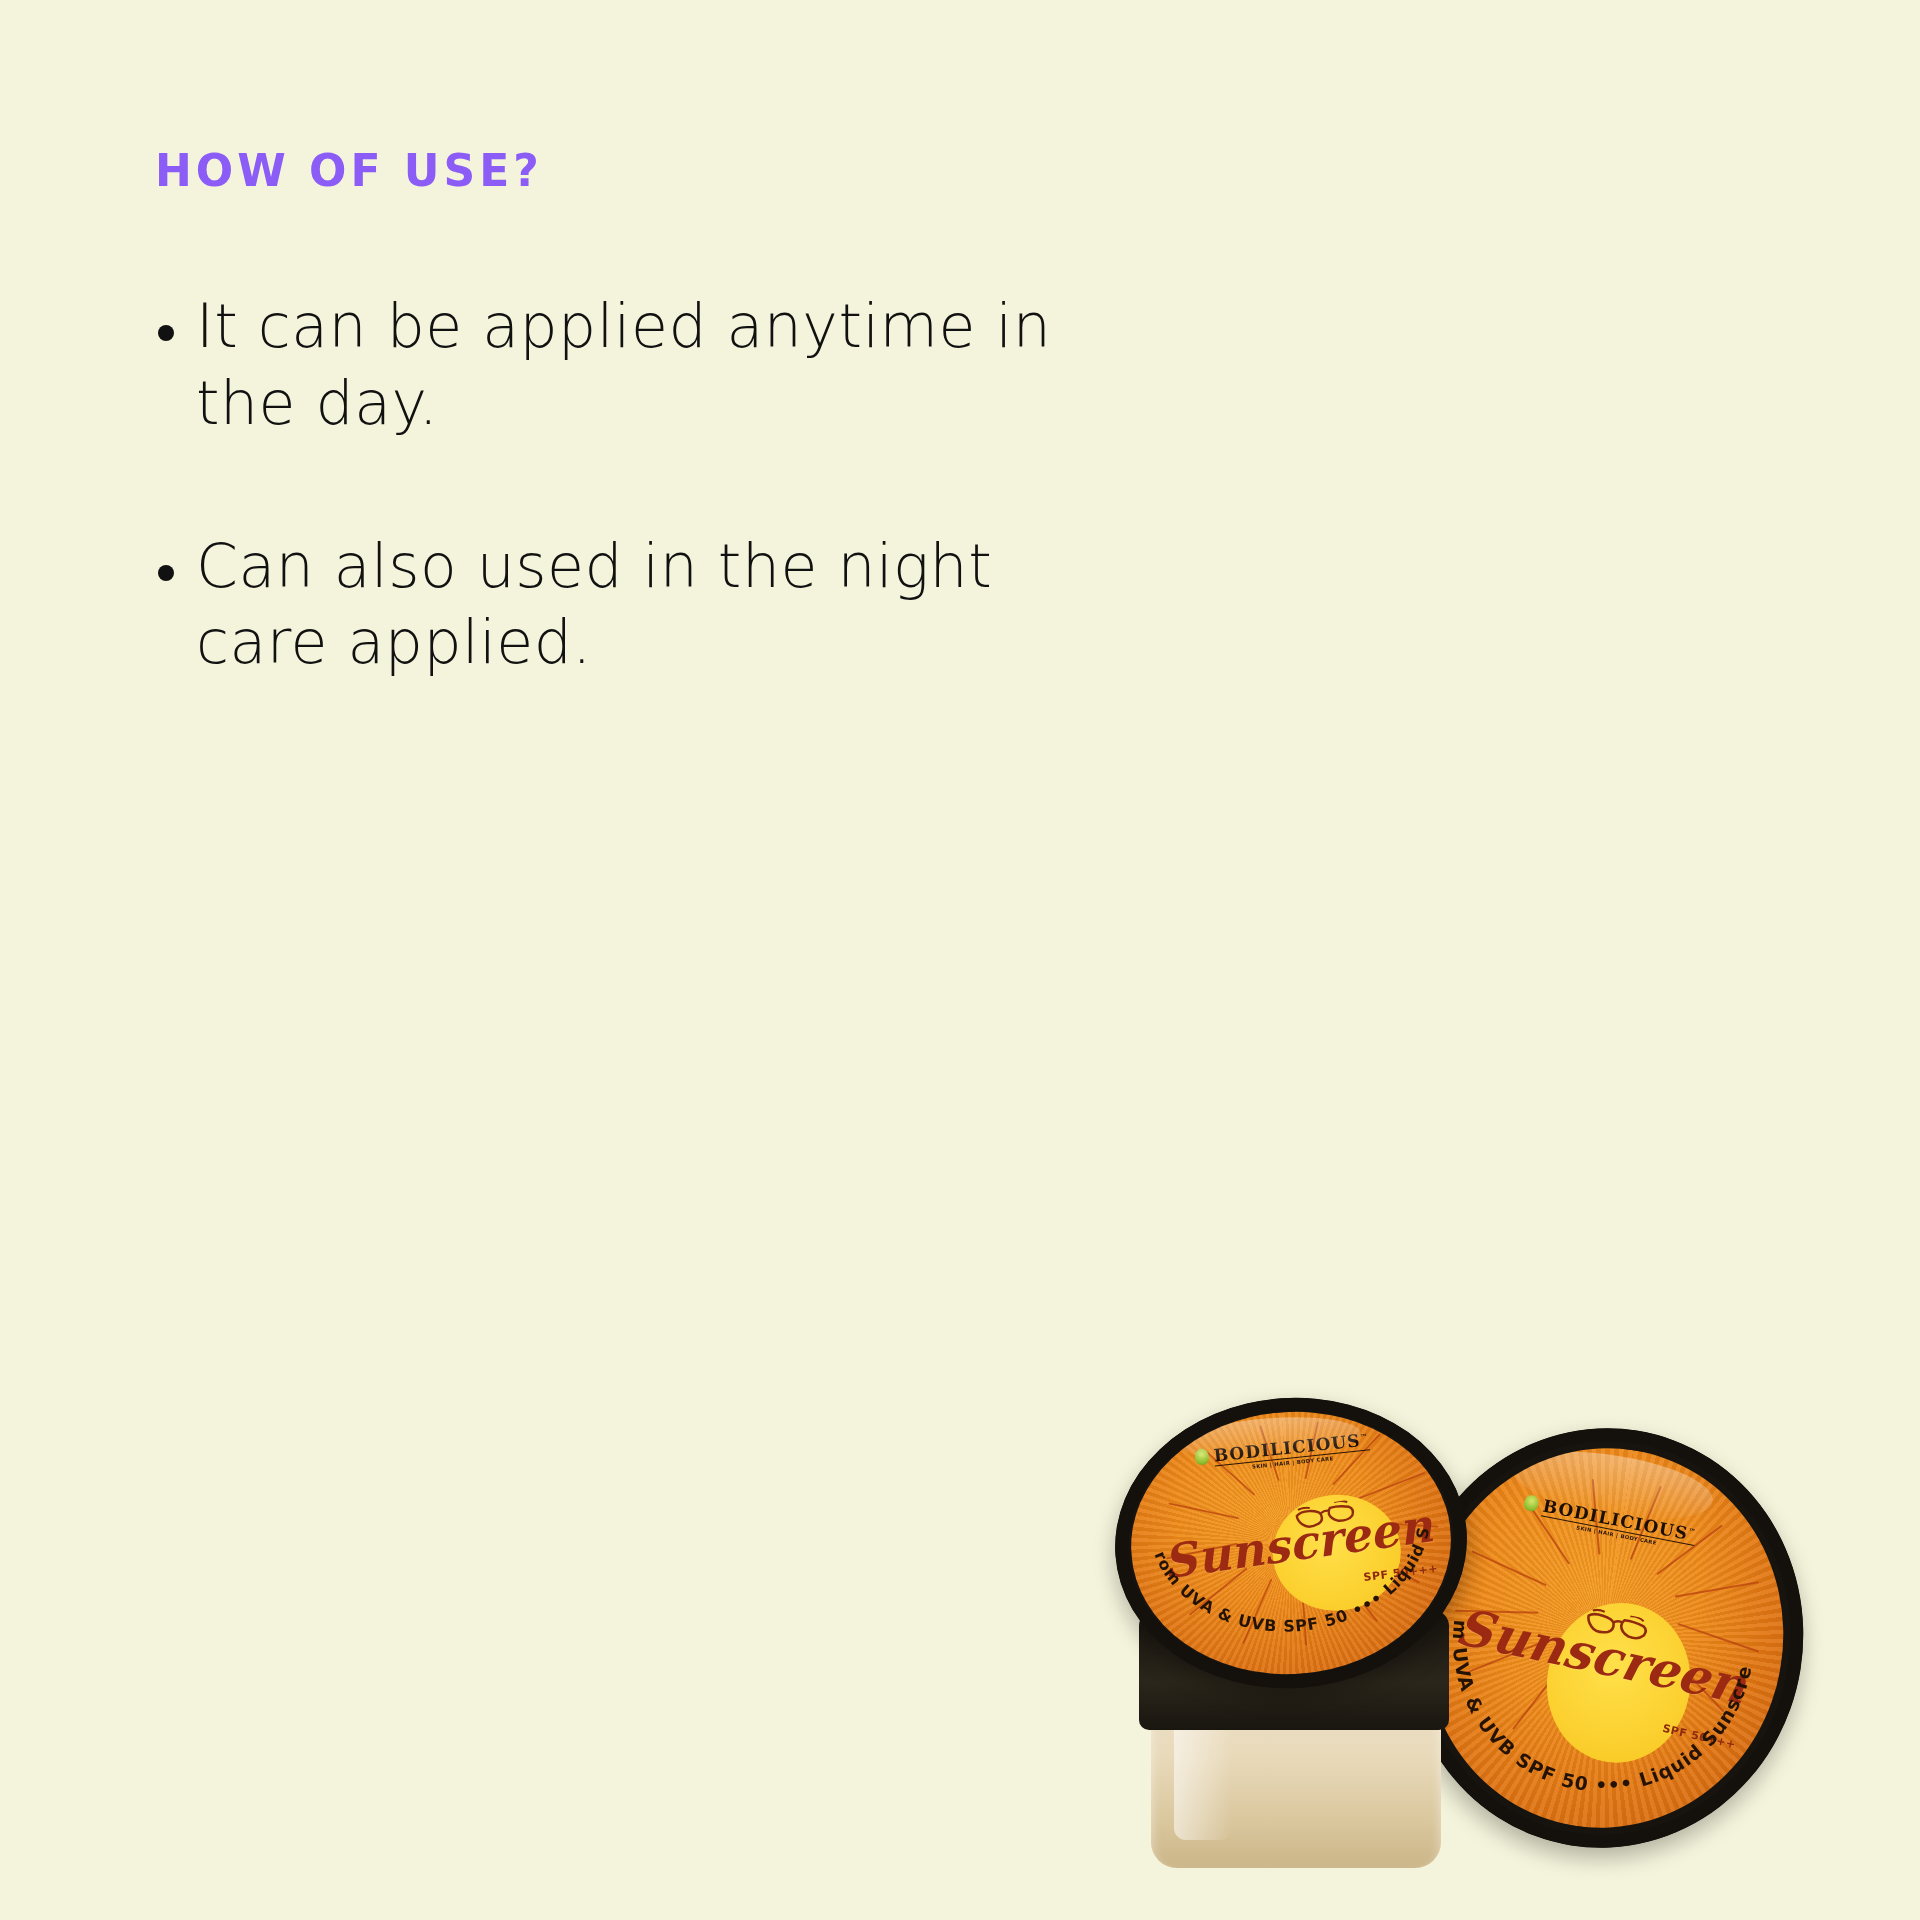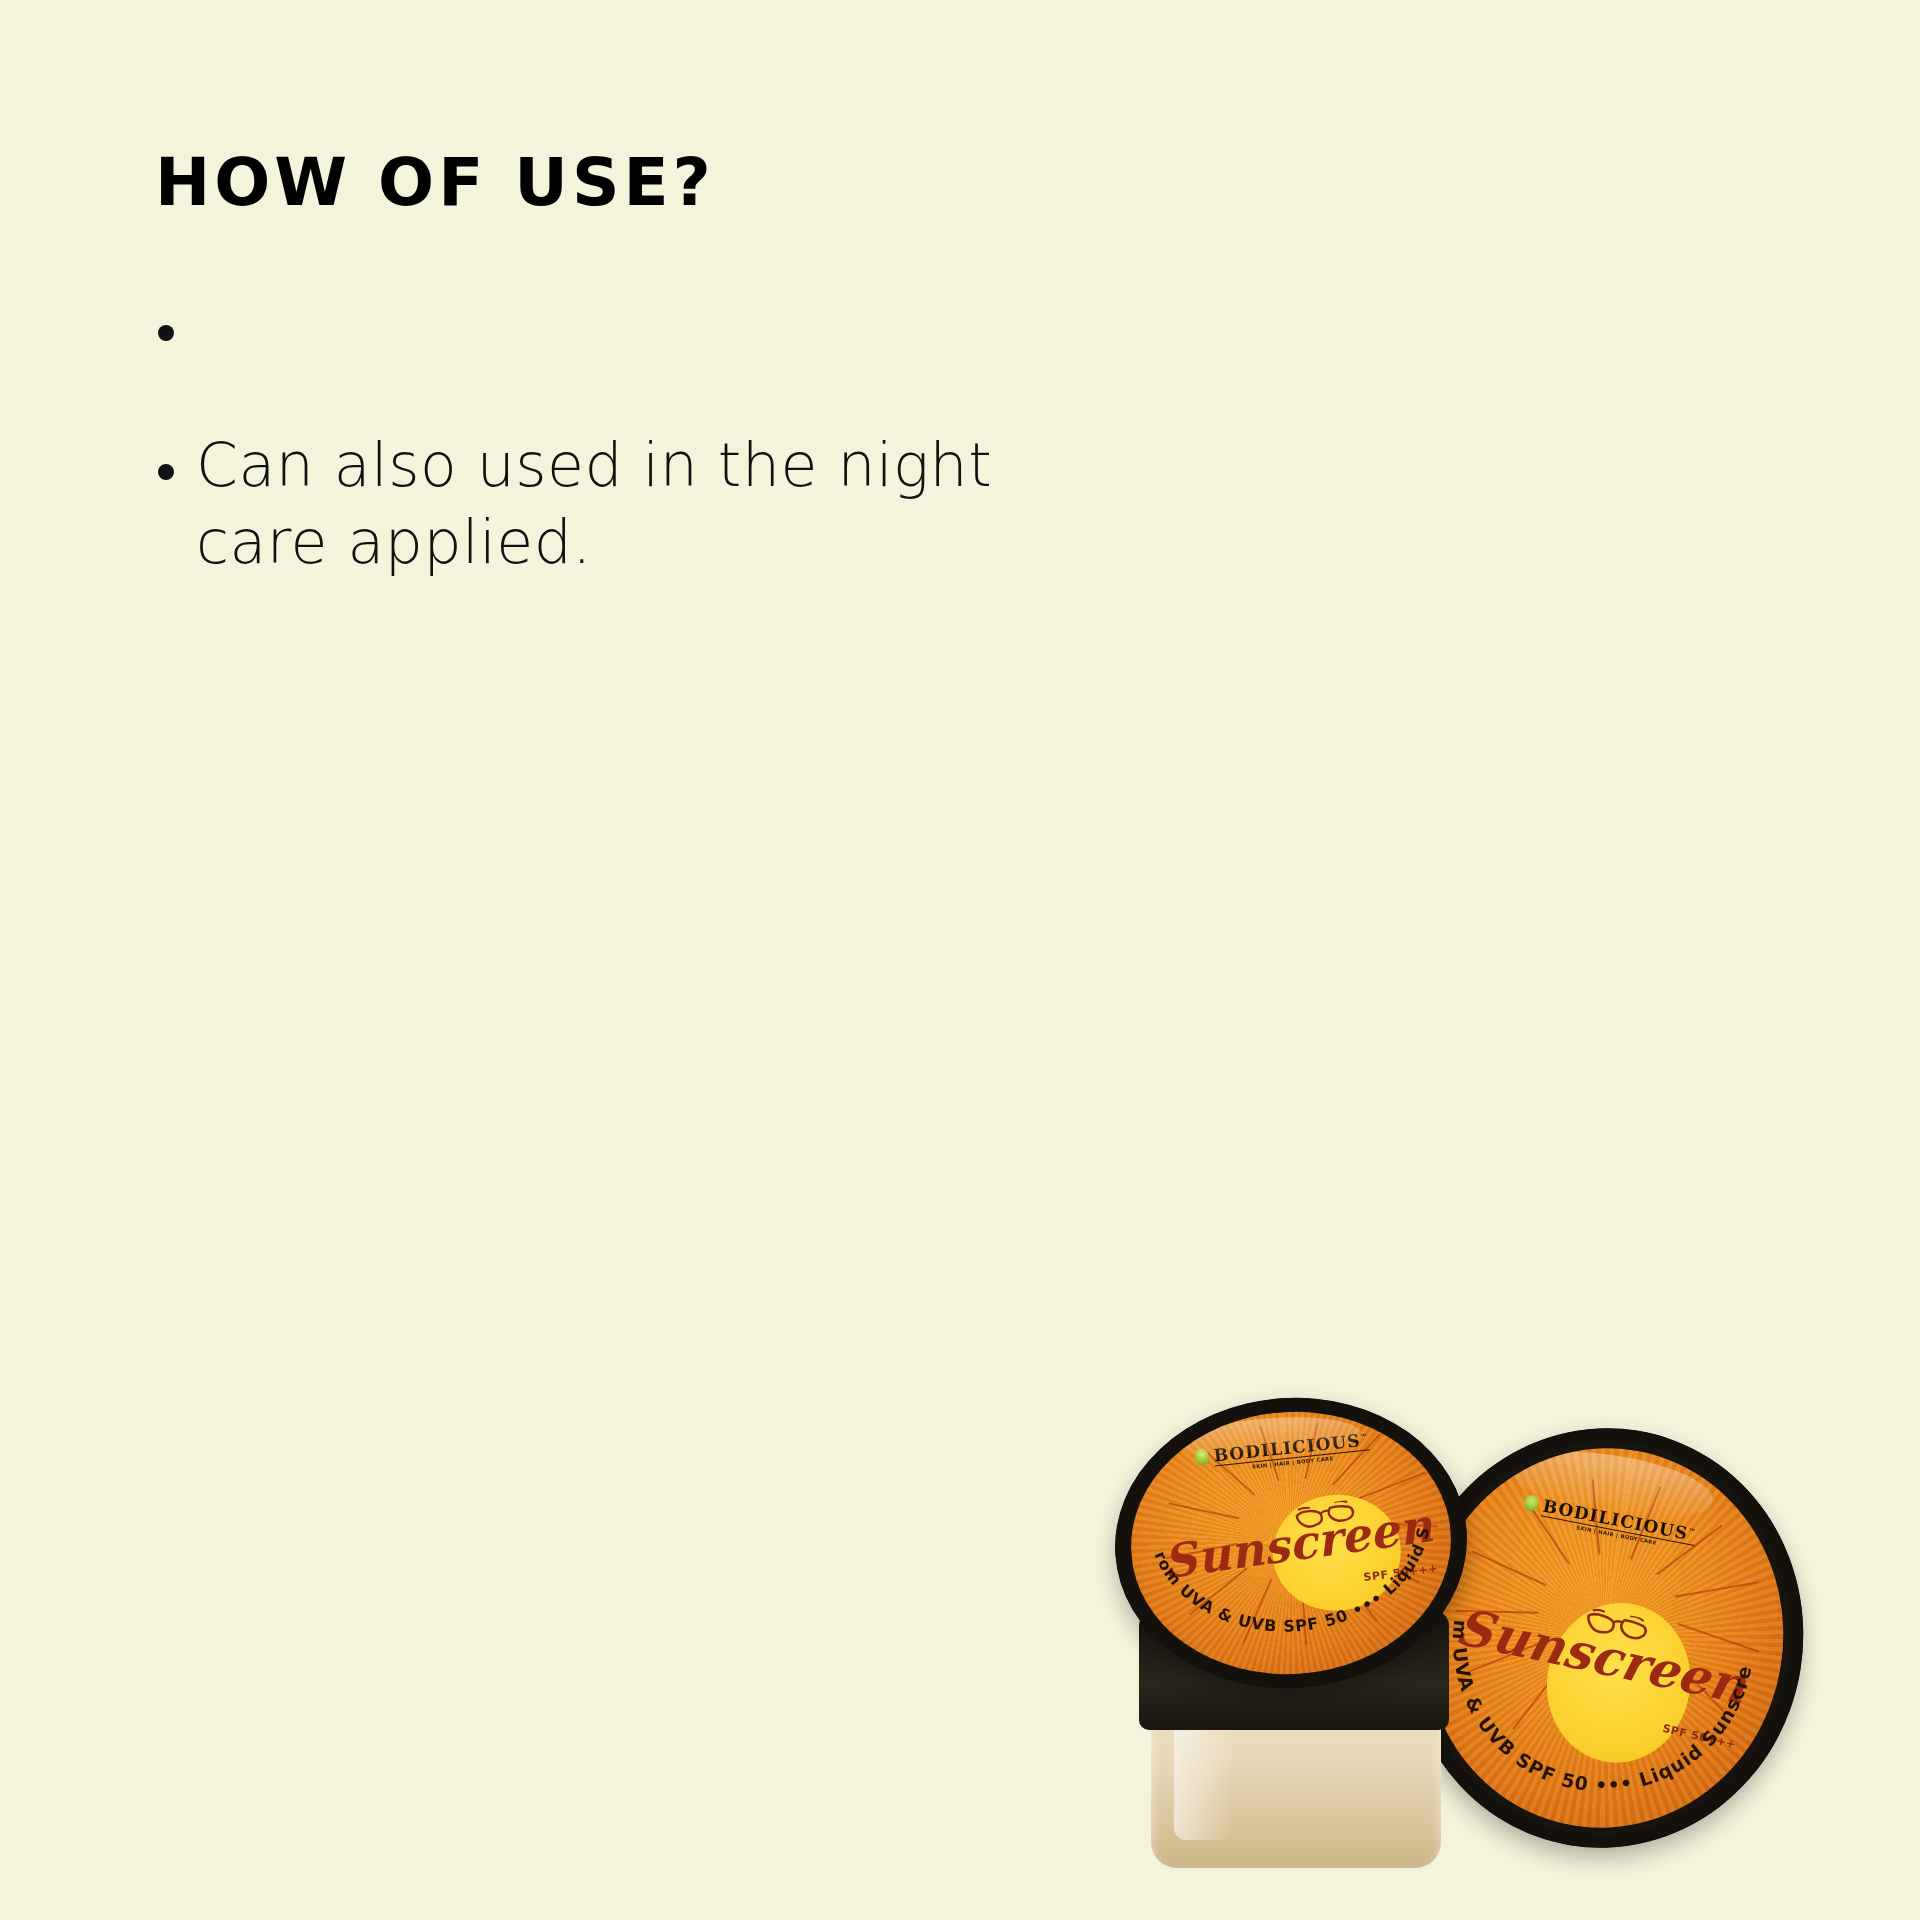--- a/index.html
+++ b/index.html
@@ -14,23 +14,23 @@
     position:absolute;inset:0;
     background:#f4f4dc;
   }
 
   
   .heading{
     position:absolute;
     left:155px; top:148px;
     font-family:"DejaVu Sans", sans-serif;
     font-weight:700;
-    font-size:66px;
+    font-size:44px;
     letter-spacing:4px;
-    color:#000000;
+    color:#8b5cf6;
     line-height:1.05;
     white-space:nowrap;
   }
 
   
   .bullets{
     position:absolute;
     left:158px; top:288px;
     width:1100px;
   }
@@ -254,20 +254,21 @@
 <body style="background: rgb(244, 244, 220);">
 
 <div class="slide">
 
   <div class="heading">HOW OF USE?</div>
 
   <div class="bullets">
 
     <div class="bullet-item">
       <span class="bullet-dot"></span>
+      <span class="bullet-text">It can be applied anytime in the day.</span>
     </div>
 
     <div class="bullet-item">
       <span class="bullet-dot"></span>
       <span class="bullet-text">Can also used in the night care applied.</span>
     </div>
 
   </div>
 
   <div class="product-photo">

